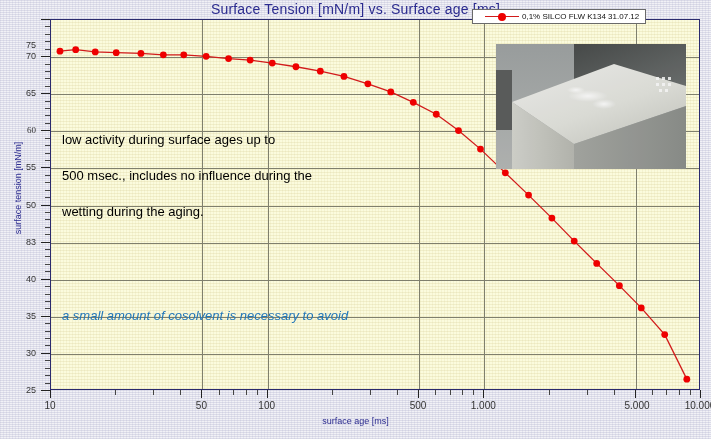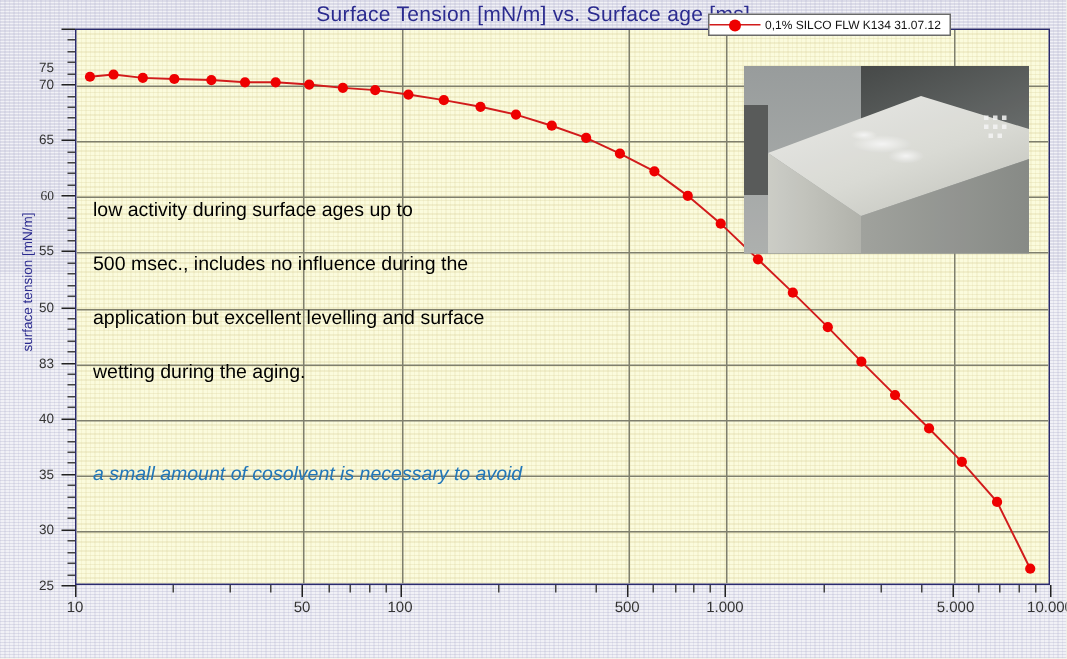--- a/index.html
+++ b/index.html
@@ -68,21 +68,21 @@
     white-space:nowrap;
   }
 
   
   #series-svg{position:absolute;left:0;top:0;width:650px;height:371px;overflow:visible;}
 
   
   #legend{
     position:absolute;left:472px;top:9px;
     background:#ffffff;border:1px solid #6a6a6a;
-    padding:2px 6px 2px 0;
+    padding:2px 6px 2px 12px;
     display:flex;align-items:center;gap:3px;
     font-size:8px;color:#111;white-space:nowrap;
     z-index:6;
   }
   .legend-swatch{position:relative;width:34px;height:9px;}
   .legend-swatch i{
     position:absolute;left:0;top:4px;width:34px;height:1.4px;background:#d11b1b;display:block;
   }
   .legend-swatch b{
     position:absolute;left:13px;top:1px;width:8px;height:8px;border-radius:50%;
@@ -266,20 +266,21 @@
       <div class="x-tick-major" style="left: 650px;"></div>
       <div class="x-label" style="left: 0px;">10</div>
       <div class="x-label" style="left: 151.4px;">50</div>
       <div class="x-label" style="left: 216.7px;">100</div>
       <div class="x-label" style="left: 368.1px;">500</div>
       <div class="x-label" style="left: 433.3px;">1.000</div>
       <div class="x-label" style="left: 587px; text-align: right;">5.000</div>
       <div class="x-label" style="left: 650px;">10.000</div>
     </div>
 
+  <div id="x-axis-title">surface age [ms]</div>
   <div id="y-axis-title">surface tension [mN/m]</div>
 
   <div id="legend">
     <span class="legend-swatch">
         <i></i>
         <b></b>
       </span>
     <span>0,1% SILCO FLW K134 31.07.12</span>
   </div>
 
@@ -331,20 +332,19 @@
         <rect x="163" y="45" width="3" height="3"></rect>
           <rect x="169" y="45" width="3" height="3"></rect>
       </g>
       <rect x="0" y="0" width="190" height="125" fill="#000" opacity="0.04"></rect>
     </svg>
   </div>
 
   <div id="annotation-main">
       <div>low activity during surface ages up to</div>
       <div>500 msec., includes no influence during the</div>
-      <div>application but excellent levelling and surface</div>
       <div>wetting during the aging.</div>
     </div>
   <div id="annotation-note">
       <div>a small amount of cosolvent is necessary to avoid</div>
     </div>
 
 </div>
 
 </body></html>

